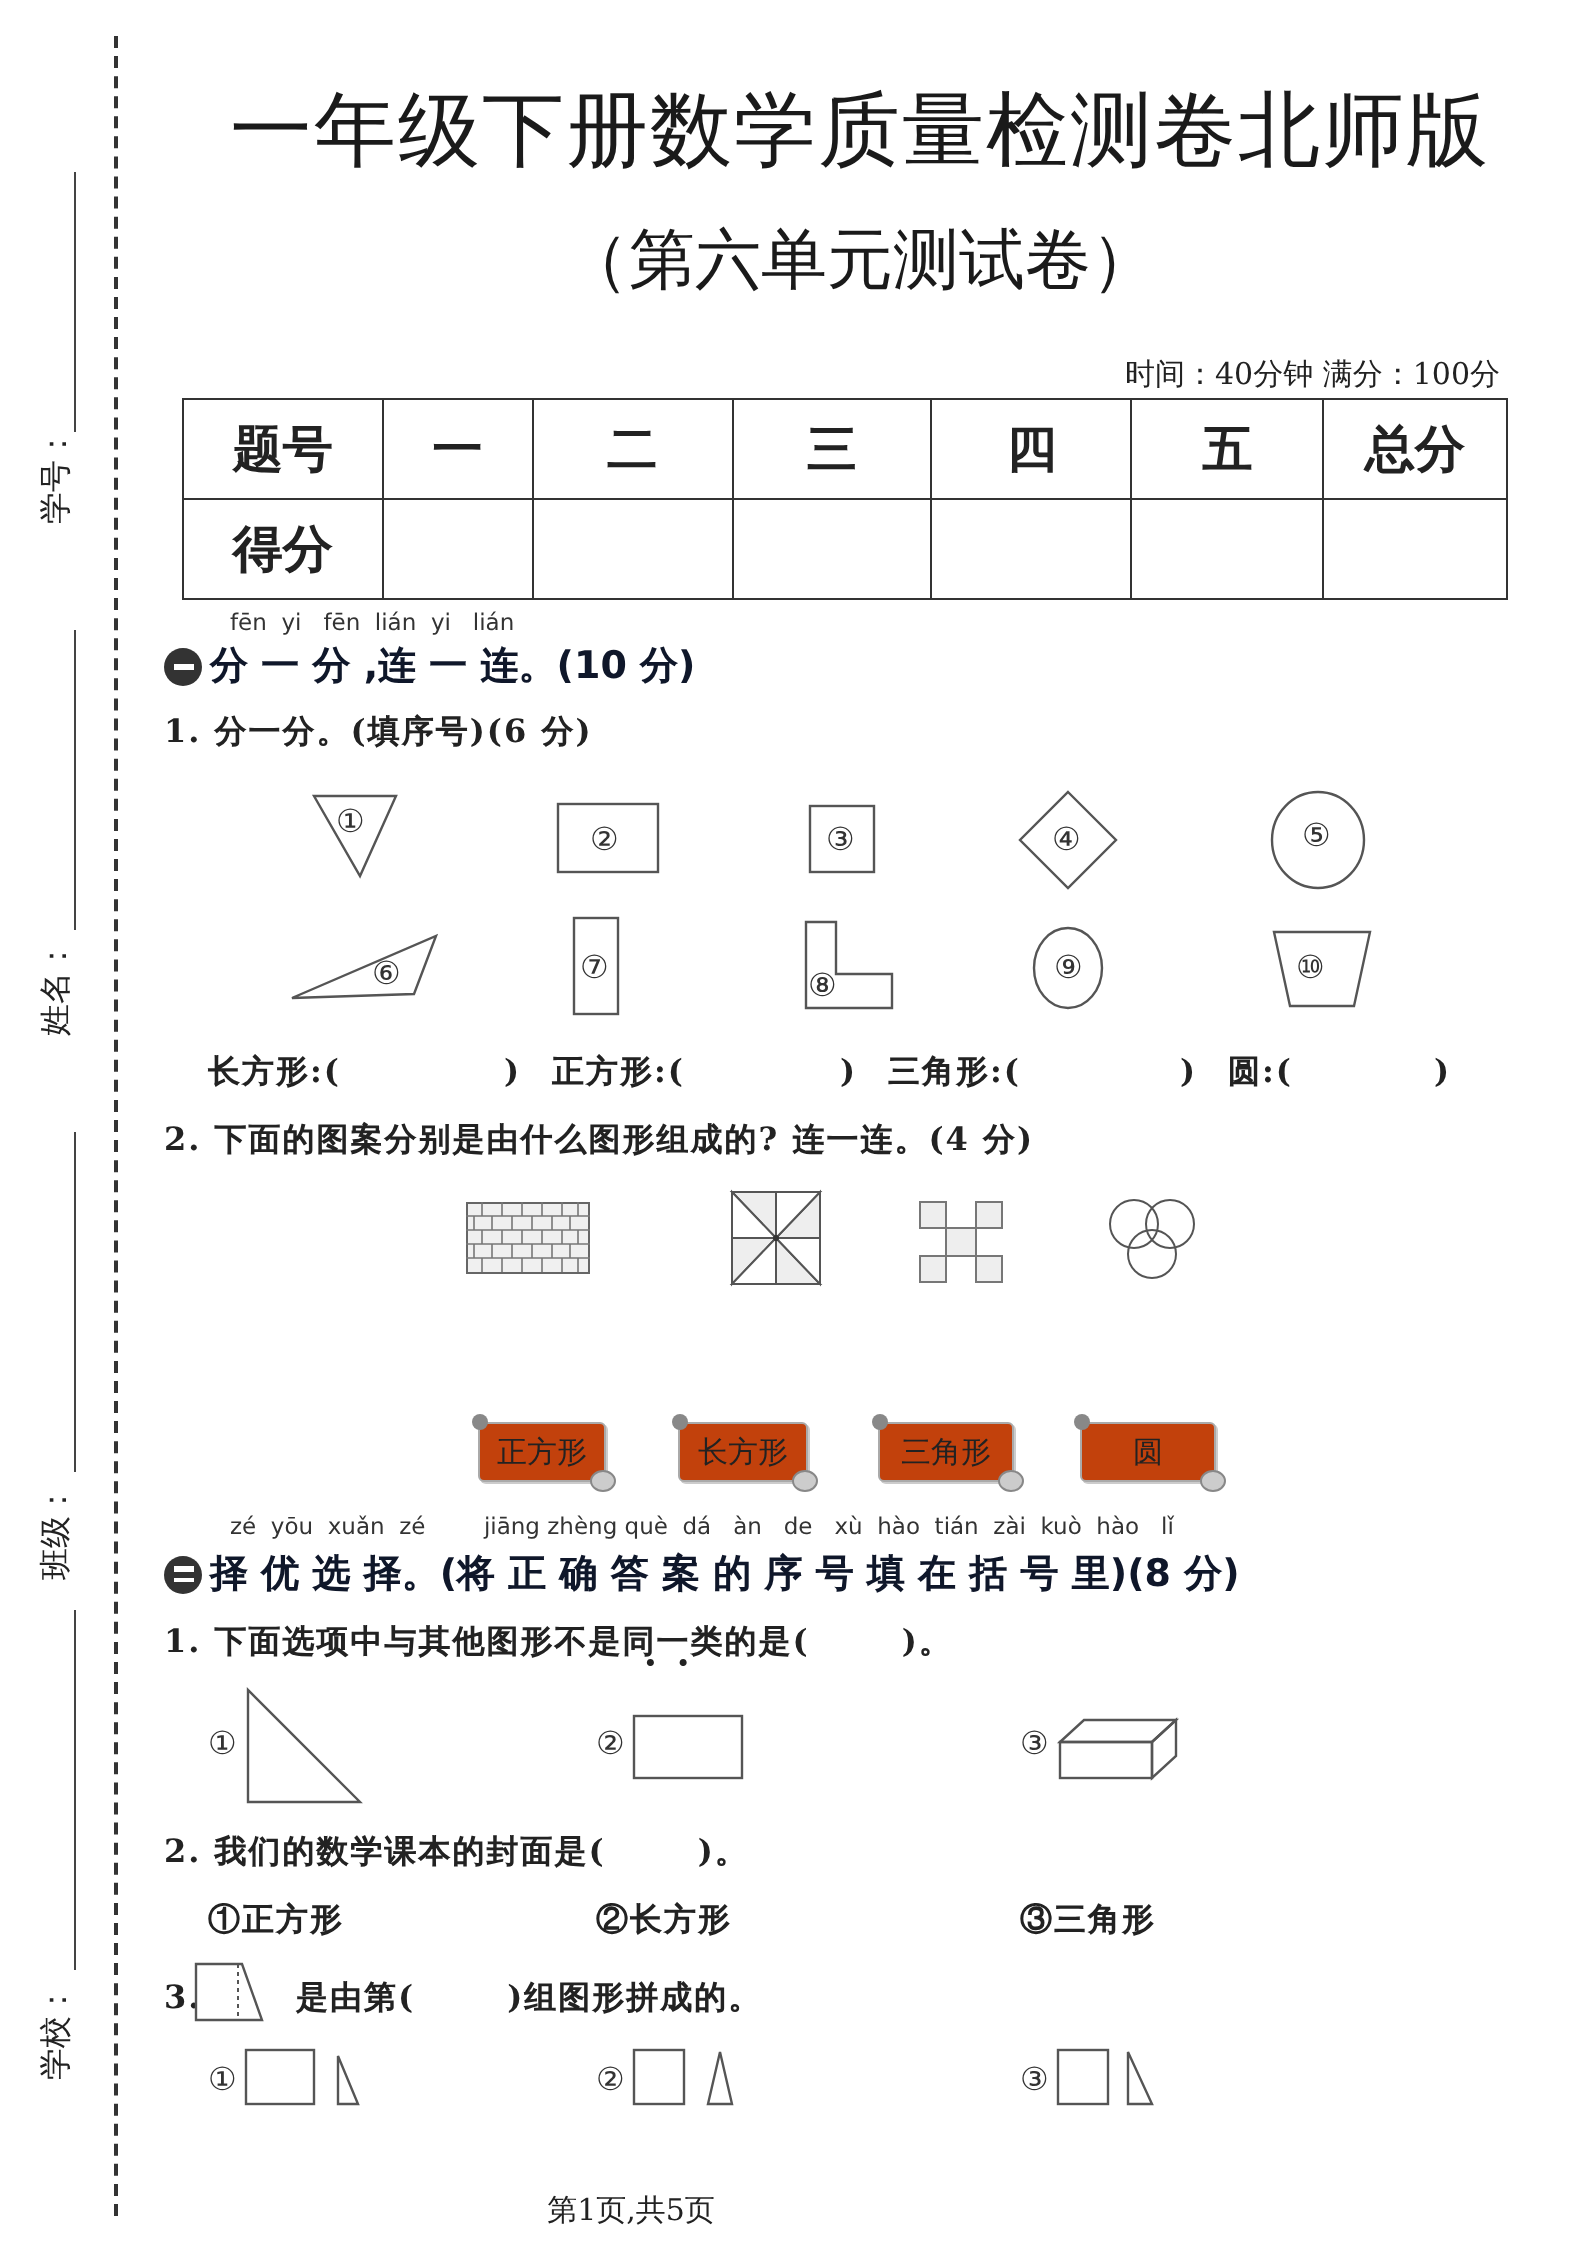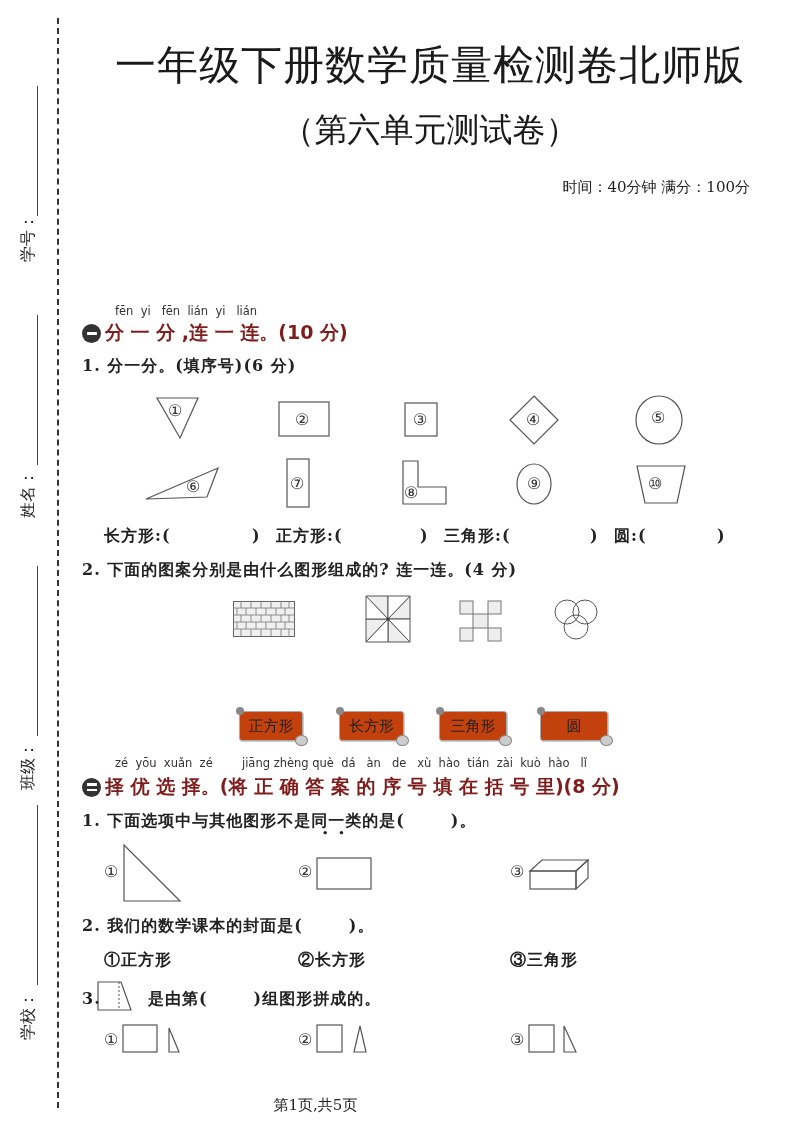--- a/index.html
+++ b/index.html
@@ -35,21 +35,21 @@
   table.score td {
     border: 1.5px solid #333; text-align: center; font-size: 25px; font-weight: bold; height: 50px;
   }
   table.score tr:first-child td { height: 50px; }
   .pinyin {
     position: absolute; font-family: "DejaVu Sans", sans-serif; font-size: 11.5px; color: #333;
     white-space: pre;
   }
   .section-head {
     position: absolute; font-family: "DejaVu Sans", sans-serif; font-size: 19px; font-weight: bold;
-    color: #7f1d1d; white-space: nowrap; display: flex; align-items: center;
+    color: #0f172a; white-space: nowrap; display: flex; align-items: center;
   }
   .sec-badge {
     width: 19px; height: 19px; border-radius: 50%; background: #333; color: #fff;
     display: inline-flex; align-items: center; justify-content: center; font-size: 12px;
     margin-right: 4px; position: relative;
   }
   .sec-badge .bar { width: 10px; height: 3px; background: #fff; }
   .sec-badge .bar2 { width: 10px; height: 2.5px; background: #fff; margin: 1.5px 0; }
   .q {
     position: absolute; font-size: 16px; color: #222; white-space: pre; letter-spacing: 1px; font-weight: bold;
@@ -98,20 +98,38 @@
   <colgroup>
     <col style="width:100px">
       <col style="width:75px">
       <col style="width:100px">
       <col style="width:100px">
       <col style="width:100px">
       <col style="width:96px">
       <col style="width:92px">
   </colgroup>
   <tbody>
+      <tr>
+    <td>题号</td>
+    <td>一</td>
+    <td>二</td>
+    <td>三</td>
+    <td>四</td>
+    <td>五</td>
+    <td>总分</td>
+  </tr>
+  <tr>
+    <td>得分</td>
+    <td></td>
+    <td></td>
+    <td></td>
+    <td></td>
+    <td></td>
+    <td></td>
+  </tr>
 </tbody>
   </table>
 
 <div class="pinyin" style="left:115px;top:304px;">fēn  yi   fēn  lián  yi   lián</div>
 <div class="section-head" style="left:82px;top:320px;">
   <span class="sec-badge">
       <span class="bar"></span>
     </span>
   <span>分 一 分 ,连 一 连。(10 分)</span>
 </div>

